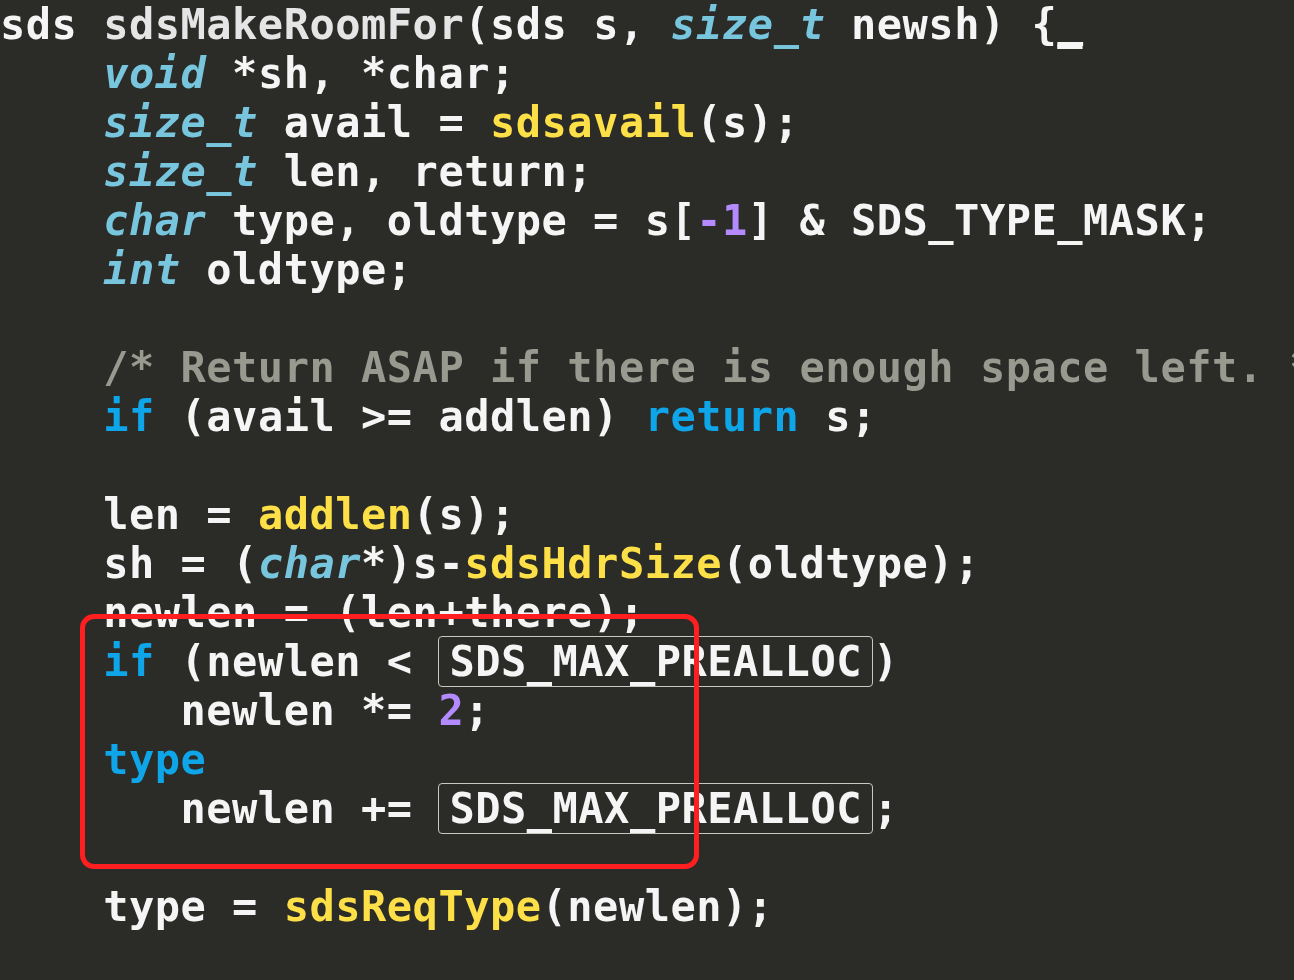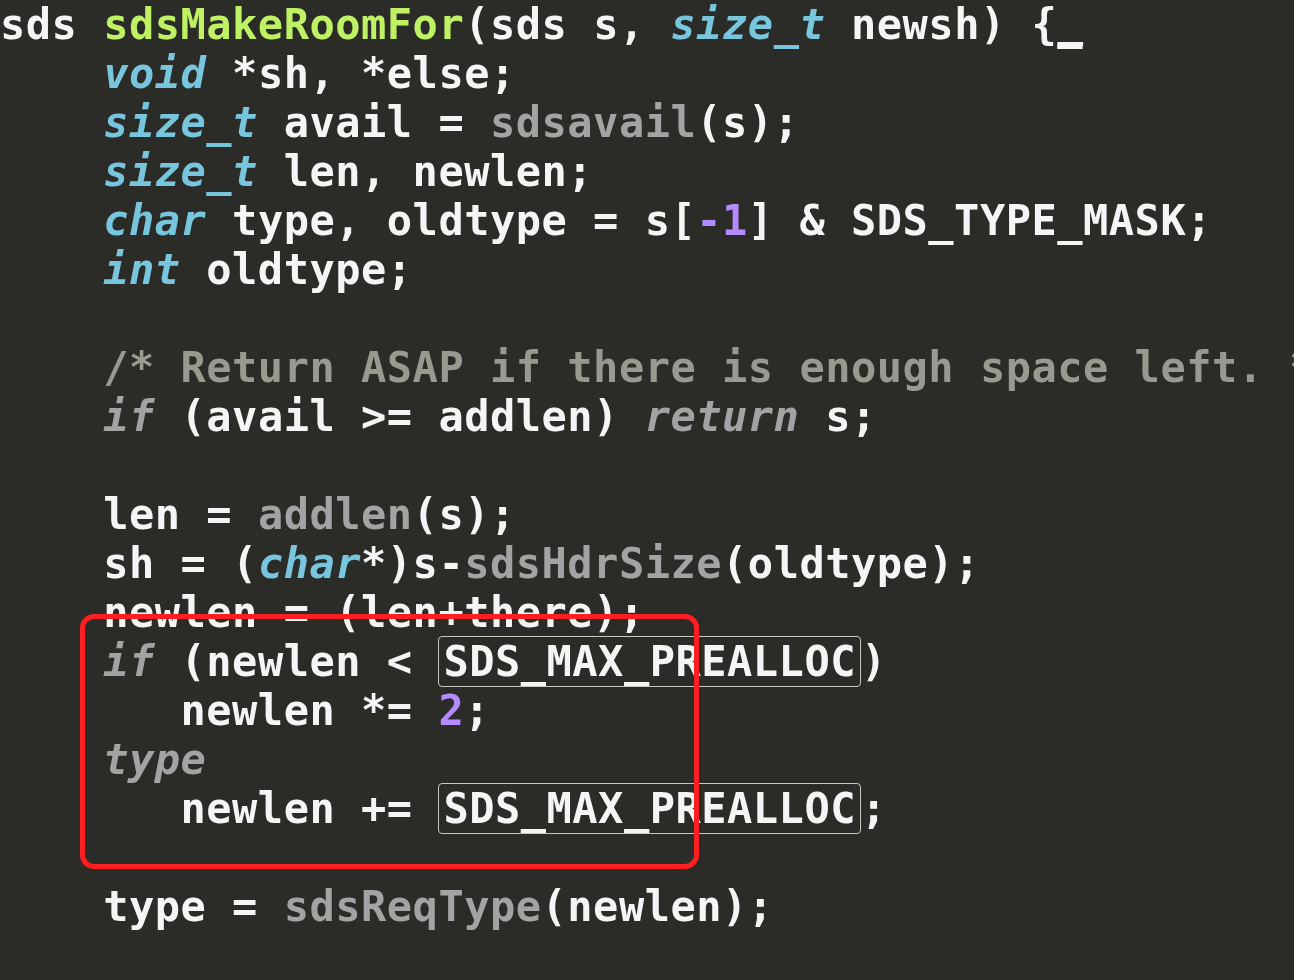--- a/index.html
+++ b/index.html
@@ -15,46 +15,46 @@
     overflow: hidden;
     font-weight: 600;
   }
   pre.code {
     margin: 0;
     padding: 0;
     white-space: pre;
     letter-spacing: 0.5px;
   }
   .t  { color: #78c6de; font-style: italic; }   
-  .fn { color: #bef264; }                       
-  .fc { color: #a3a3a3; }                       
-  .kw { color: #a3a3a3; font-style: italic; }                       
+  .fn { color: #e5e5e5; }                       
+  .fc { color: #fde047; }                       
+  .kw { color: #0ea5e9; }                       
   .cm { color: #98998f; }                       
   .n  { color: #b38bff; }                       
   .i  { color: #f5f5f5; }                       
   .boxed {
     border: 1px solid #c8c8c0;
     border-radius: 4px;
-    padding: 0 4px;
+    padding: 0 10px;
   }
   .highlight {
     position: absolute;
     border: 5px solid #ff1e20;
     border-radius: 14px;
     box-sizing: border-box;
     pointer-events: none;
   }
 </style>
 </head>
 <body>
 
 <pre class="code"><span class="i"><span class="i">sds</span> <span class="fn">sdsMakeRoomFor</span>(<span class="i">sds</span> <span class="i">s</span>, <span class="t">size_t</span> <span class="i">newsh</span>) <span>{</span><span style="text-decoration:underline;">_</span></span>
-<span class="i">    <span class="t">void</span><span> *sh, *else;</span></span>
+<span class="i">    <span class="t">void</span><span> *sh, *char;</span></span>
 <span class="i">    <span class="t">size_t</span><span> avail = </span><span class="fc">sdsavail</span><span>(s);</span></span>
-<span class="i">    <span class="t">size_t</span><span> len, newlen;</span></span>
+<span class="i">    <span class="t">size_t</span><span> len, return;</span></span>
 <span class="i">    <span class="t">char</span><span> type, oldtype = s[</span><span class="n">-1</span><span>] &amp; SDS_TYPE_MASK;</span></span>
 <span class="i">    <span class="t">int</span><span> oldtype;</span></span>
 <span> </span>
 <span class="i">    <span class="cm">/* Return ASAP if there is enough space left. *</span></span>
 <span class="i">    <span class="kw">if</span><span> (avail &gt;= addlen) </span><span class="kw">return</span><span> s;</span></span>
 <span> </span>
 <span class="i">    <span>len = </span><span class="fc">addlen</span><span>(s);</span></span>
 <span class="i">    <span>sh = (</span><span class="t">char</span><span>*)s-</span><span class="fc">sdsHdrSize</span><span>(oldtype);</span></span>
 <span class="i">    <span>newlen = (len+there);</span></span>
 <span class="i">    <span class="kw">if</span><span> (newlen &lt; </span><span class="boxed">SDS_MAX_PREALLOC</span><span>)</span></span>

